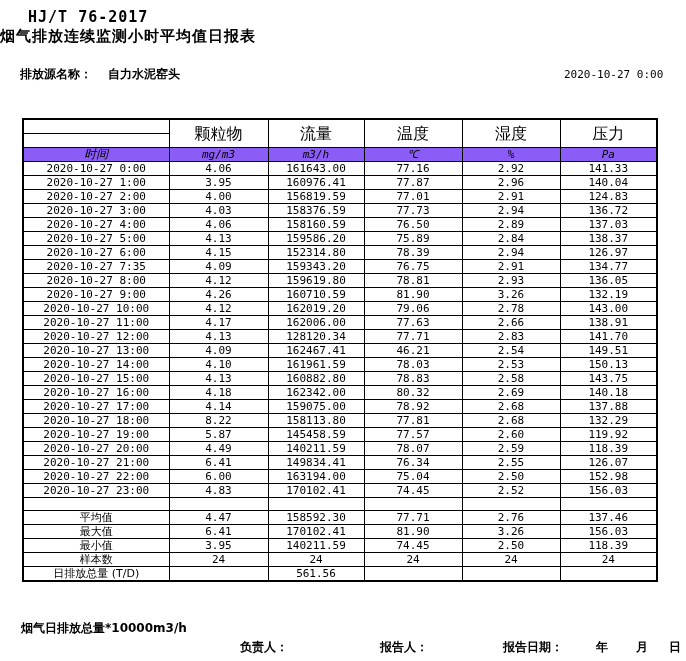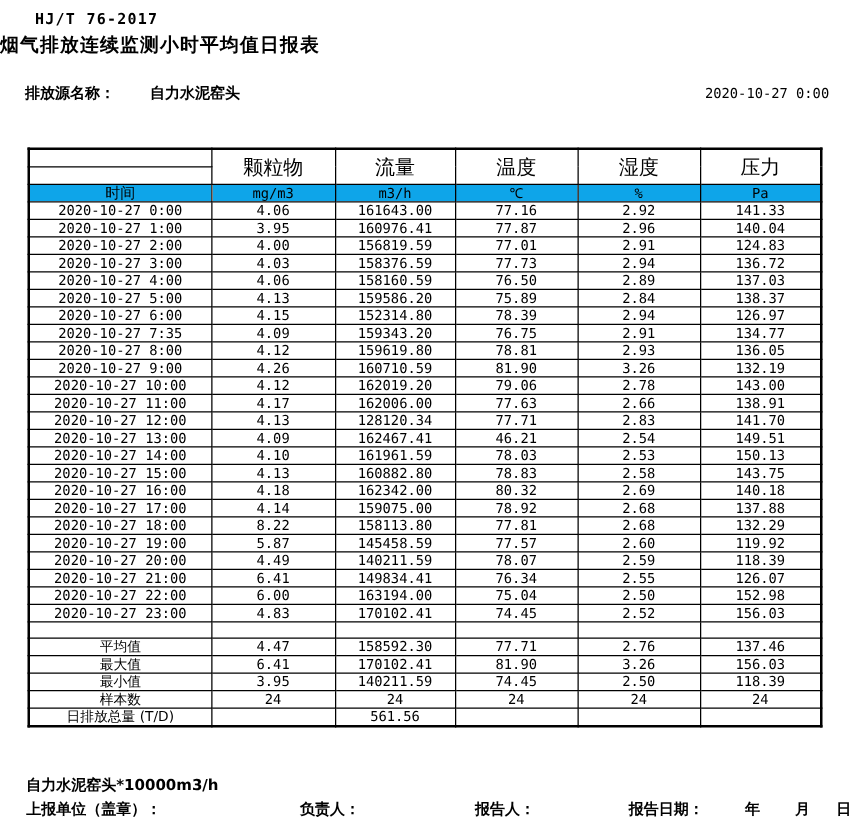--- a/index.html
+++ b/index.html
@@ -7,55 +7,55 @@
   body {
     width: 686px; height: 661px;
     background: #ffffff;
     color: #000000;
     font-family: "DejaVu Sans", "Liberation Sans", sans-serif;
     position: relative;
     overflow: hidden;
   }
   .std-no {
     position: absolute; left: 28px; top: 8px;
-    font-size: 12px; font-weight: bold;
+    font-size: 15px; font-weight: bold;
     font-family: "DejaVu Sans Mono", monospace;
     letter-spacing: 1px;
   }
   .title {
     position: absolute; left: 0; top: 27px; width: 100%;
     text-align: left;
     font-size: 15px; font-weight: bold; letter-spacing: 1px;
   }
   .source {
     position: absolute; left: 20px; top: 66px;
     font-size: 12px; font-weight: bold;
   }
-  .source .name { margin-left: 28px; }
+  .source .name { margin-left: 16px; }
   .datetime {
     position: absolute; left: 564px; top: 68px;
     font-size: 11px;
     font-family: "DejaVu Sans Mono", monospace;
   }
   table.report {
     position: absolute; left: 22px; top: 118px;
     border-collapse: collapse;
     border: 2px solid #000;
     table-layout: fixed;
   }
   table.report td {
     border: 1px solid #000;
     text-align: center; vertical-align: middle;
     padding: 0;
     font-size: 11px;
     height: 14px; line-height: 13px;
     white-space: nowrap; overflow: hidden;
   }
   table.report thead td.pol { font-size: 16px; }
-  tr.unit-row td { background: #0ea5e9; font-family: "DejaVu Sans Mono", monospace; }
+  tr.unit-row td { background: #8b5cf6; font-family: "DejaVu Sans Mono", monospace; font-style: italic; }
   tr.unit-row td.time-h { font-family: "DejaVu Sans", "Liberation Sans", sans-serif; font-size: 12px; }
   td.num, td.time-cell { font-family: "DejaVu Sans Mono", monospace; }
   tr.spacer td { height: 13px; }
   .note {
     position: absolute; left: 21px; top: 620px;
     font-size: 12px; font-weight: bold;
   }
   .sign { position: absolute; left: 0; top: 639px; width: 100%; height: 16px; font-size: 12px; font-weight: bold; }
   .sign span { position: absolute; top: 0; white-space: nowrap; }
   .s-unit   { left: 21px; }
@@ -345,22 +345,21 @@
         <td class="">日排放总量 (T/D)</td>
         <td class="num"></td>
         <td class="num">561.56</td>
         <td class="num"></td>
         <td class="num"></td>
         <td class="num"></td>
       </tr>
     </tbody>
 </table>
 
-<div class="note">自力水泥窑头*10000m3/h</div>
+<div class="note">烟气日排放总量*10000m3/h</div>
 <div class="sign">
-  <span class="s-unit">上报单位（盖章）：</span>
   <span class="s-resp">负责人：</span>
   <span class="s-report">报告人：</span>
   <span class="s-rdate">报告日期：</span>
   <span class="s-year">年</span>
   <span class="s-month">月</span>
   <span class="s-day">日</span>
 </div>
 
 </body></html>

